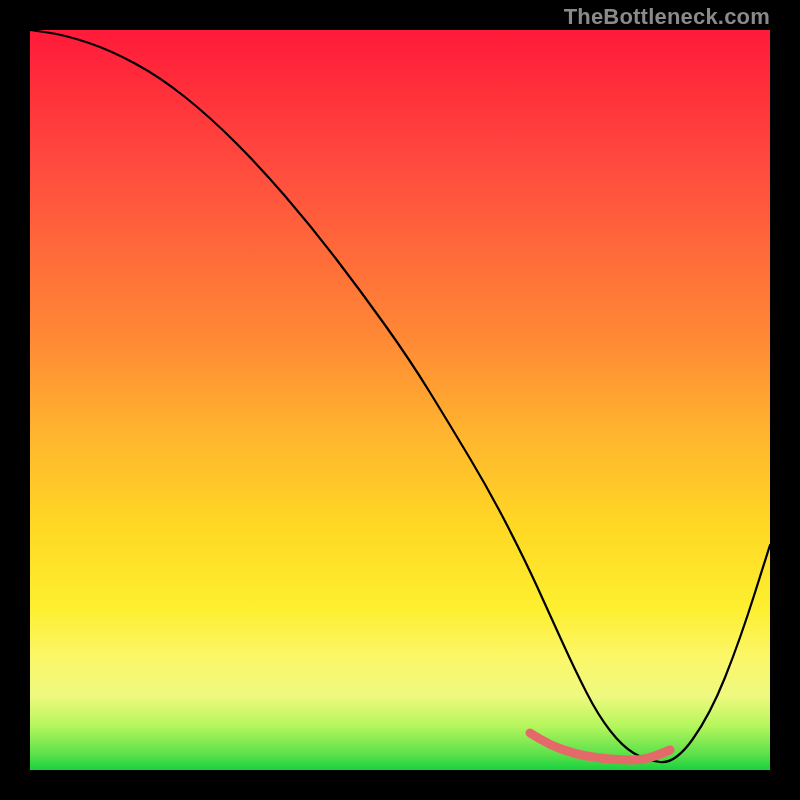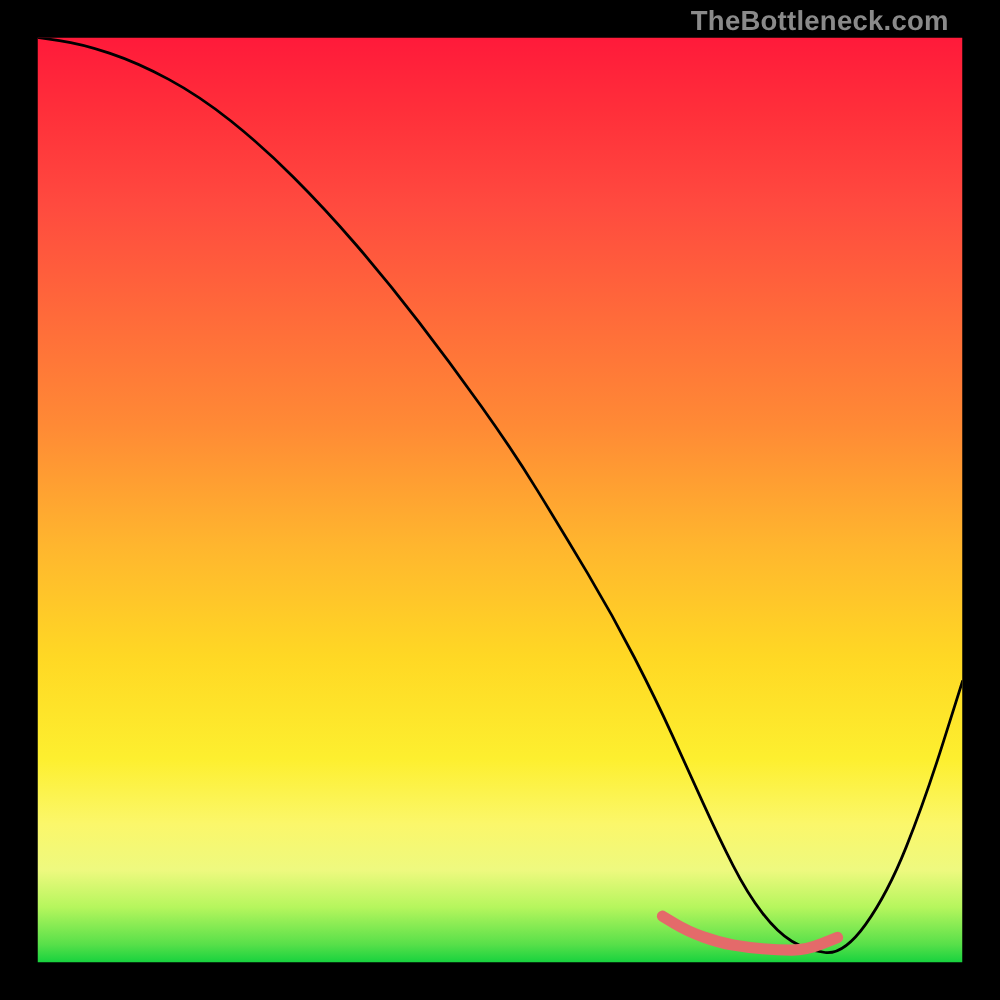--- a/index.html
+++ b/index.html
@@ -43,21 +43,21 @@
       #fbf76a 85%,
       #eef97f 90%,
       #b6f65d 94%,
       #59e04a 98%,
       #17d23e 100%
     );
   }
   .watermark {
     position: absolute;
     top: 4px;
-    right: 41px;
+    right: 30px;
     font-family: Arial, Helvetica, sans-serif;
     font-size: 22px;
     font-weight: 600;
     color: #8a8a8a;
     letter-spacing: 0.2px;
   }
   svg.curve {
     position: absolute;
     left: 0;
     top: 0;

